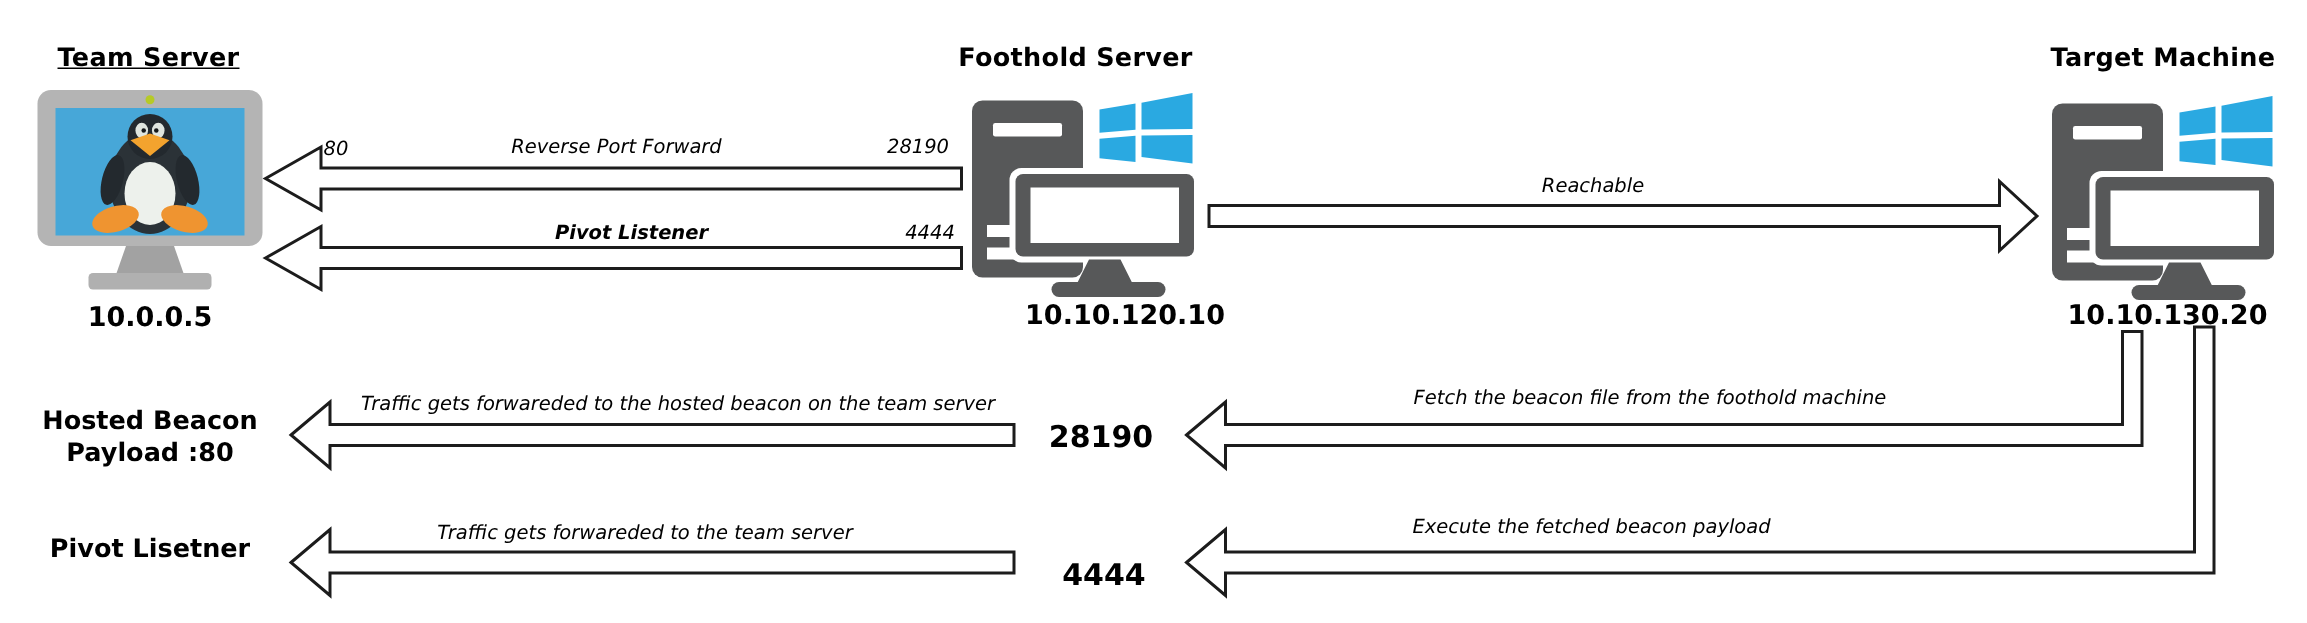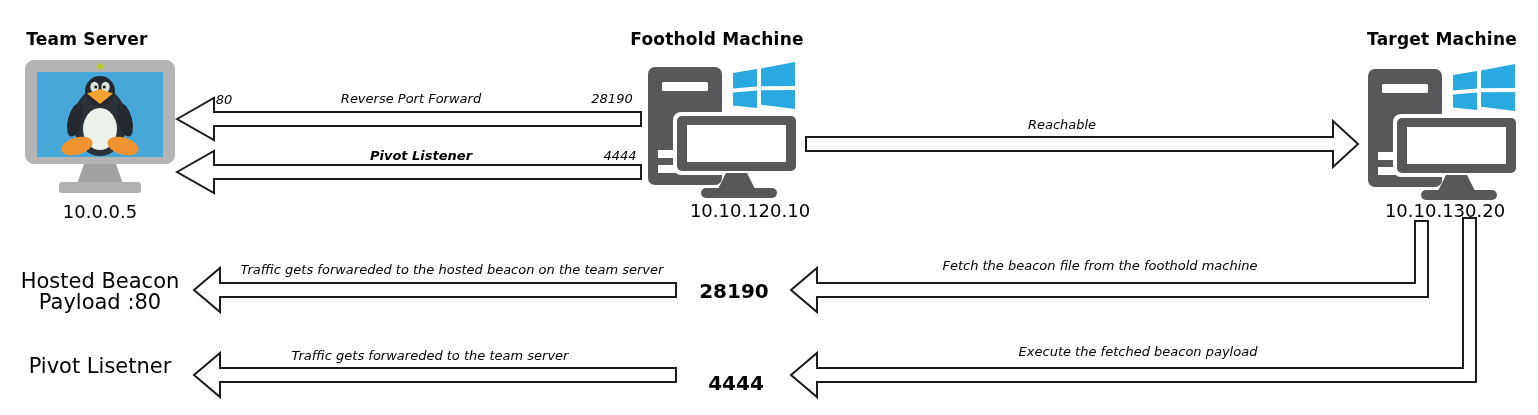--- a/index.html
+++ b/index.html
@@ -8,24 +8,24 @@
     width:1538px;height:415px;
     background:#fff;
     font-family:"DejaVu Sans","Liberation Sans",sans-serif;
     color:#000;
     overflow:hidden;
   }
   .layer{position:absolute;left:0;top:0;}
   .abs{position:absolute;}
   .ctr{transform:translateX(-50%);white-space:nowrap;text-align:center;}
   .node-title{font-size:17px;font-weight:bold;letter-spacing:.2px;}
-  .node-ip{font-size:18px;font-weight:normal;text-align:right;}
+  .node-ip{font-size:18px;font-weight:bold;text-align:right;}
   .flow-label{font-size:13px;font-style:italic;}
   .port-big{font-size:20px;font-weight:bold;}
-  .endpoint-label{font-size:21px;font-weight:normal;line-height:21px;}
+  .endpoint-label{font-size:17px;font-weight:bold;line-height:21px;}
   .arrow{fill:var(--arrow-fill,#fff);stroke:var(--arrow-outline,#1c1c1c);stroke-width:2;stroke-linejoin:miter;}
   .tower{fill:var(--tower-gray,#575859);}
   .win-pane{fill:var(--windows-blue,#2aa9e1);}
   .screen-blue{fill:var(--screen-blue,#47a7d8);}
   .tux-orange{fill:var(--tux-orange,#ef9430);}
   svg{display:block;}
 </style>
 </head>
 <body>
 
@@ -41,21 +41,21 @@
 
     <polygon class="arrow" points="194,290 220,268 220,283 676,283 676,297 220,297 220,312"></polygon>
 
     <polygon class="arrow" points="791,290 817,268 817,283 1415,283 1415,221 1428,221 1428,297 817,297 817,312"></polygon>
 
     <polygon class="arrow" points="194,375 220,353 220,368 676,368 676,382 220,382 220,397"></polygon>
 
     <polygon class="arrow" points="791,375 817,353 817,368 1463,368 1463,218 1476,218 1476,382 817,382 817,397"></polygon>
   </svg>
 
-  <div class="abs ctr node-title" style="left:87px;top:29px;">Team Server</div>
+  <div class="abs ctr node-title" style="left:99px;top:29px;text-decoration:underline;">Team Server</div>
 
   <svg class="abs" style="left:23px;top:58px;" width="154" height="140" viewBox="0 0 154 140">
     <g>
       <rect x="2" y="2" width="150" height="104" rx="9" fill="#b4b4b4"></rect>
       <circle cx="77" cy="8.5" r="3" fill="#b6ca27"></circle>
       <rect class="screen-blue" x="14" y="14" width="126" height="85"></rect>
     </g>
     <g>
       <ellipse cx="77" cy="64" rx="27" ry="34" fill="#2b3237"></ellipse>
       <ellipse cx="52" cy="62" rx="7" ry="17" transform="rotate(14 52 62)" fill="#23292e"></ellipse>
@@ -71,21 +71,21 @@
       <polygon points="64,35.5 77,31 90,35.5 77,46" fill="#f3a32e"></polygon>
     </g>
     <g>
       <polygon points="61,106 93,106 100,126 54,126" fill="#a2a2a2"></polygon>
       <rect x="36" y="124" width="82" height="11" rx="3" fill="#b0b0b0"></rect>
     </g>
   </svg>
 
   <div class="abs ctr node-ip" style="left:100px;top:201px;">10.0.0.5</div>
 
-  <div class="abs ctr node-title" style="left:717px;top:29px;">Foothold Machine</div>
+  <div class="abs ctr node-title" style="left:717px;top:29px;">Foothold Server</div>
 
   <svg class="abs" style="left:648px;top:60px;" width="152" height="140" viewBox="0 0 152 140">
     <g class="tower">
       <rect x="0" y="7" width="74" height="118" rx="7"></rect>
     </g>
     <rect x="14" y="22" width="46" height="9" rx="1.5" fill="#fff"></rect>
     <rect x="10" y="90" width="28" height="8" fill="#fff"></rect>
     <rect x="10" y="105" width="28" height="8" fill="#fff"></rect>
     <g>
       <polygon class="win-pane" points="85,13 109,9 109,26.5 85,28.5"></polygon>
@@ -145,15 +145,15 @@
   </div>
   <div class="abs ctr flow-label" style="left:452px;top:262px;">Traffic gets forwareded to the hosted beacon on the team server</div>
   <div class="abs ctr port-big" style="left:734px;top:279px;">28190</div>
   <div class="abs ctr flow-label" style="left:1100px;top:258px;">Fetch the beacon file from the foothold machine</div>
 
   <div class="abs ctr endpoint-label" style="left:100px;top:356px;">
     <div>Pivot Lisetner</div>
   </div>
   <div class="abs ctr flow-label" style="left:430px;top:348px;">Traffic gets forwareded to the team server</div>
   <div class="abs ctr port-big" style="left:736px;top:371px;">4444</div>
-  <div class="abs ctr flow-label" style="left:1138px;top:344px;">Execute the fetched beacon payload</div>
+  <div class="abs ctr flow-label" style="left:1061px;top:344px;">Execute the fetched beacon payload</div>
 
 </div>
 
 </body></html>

